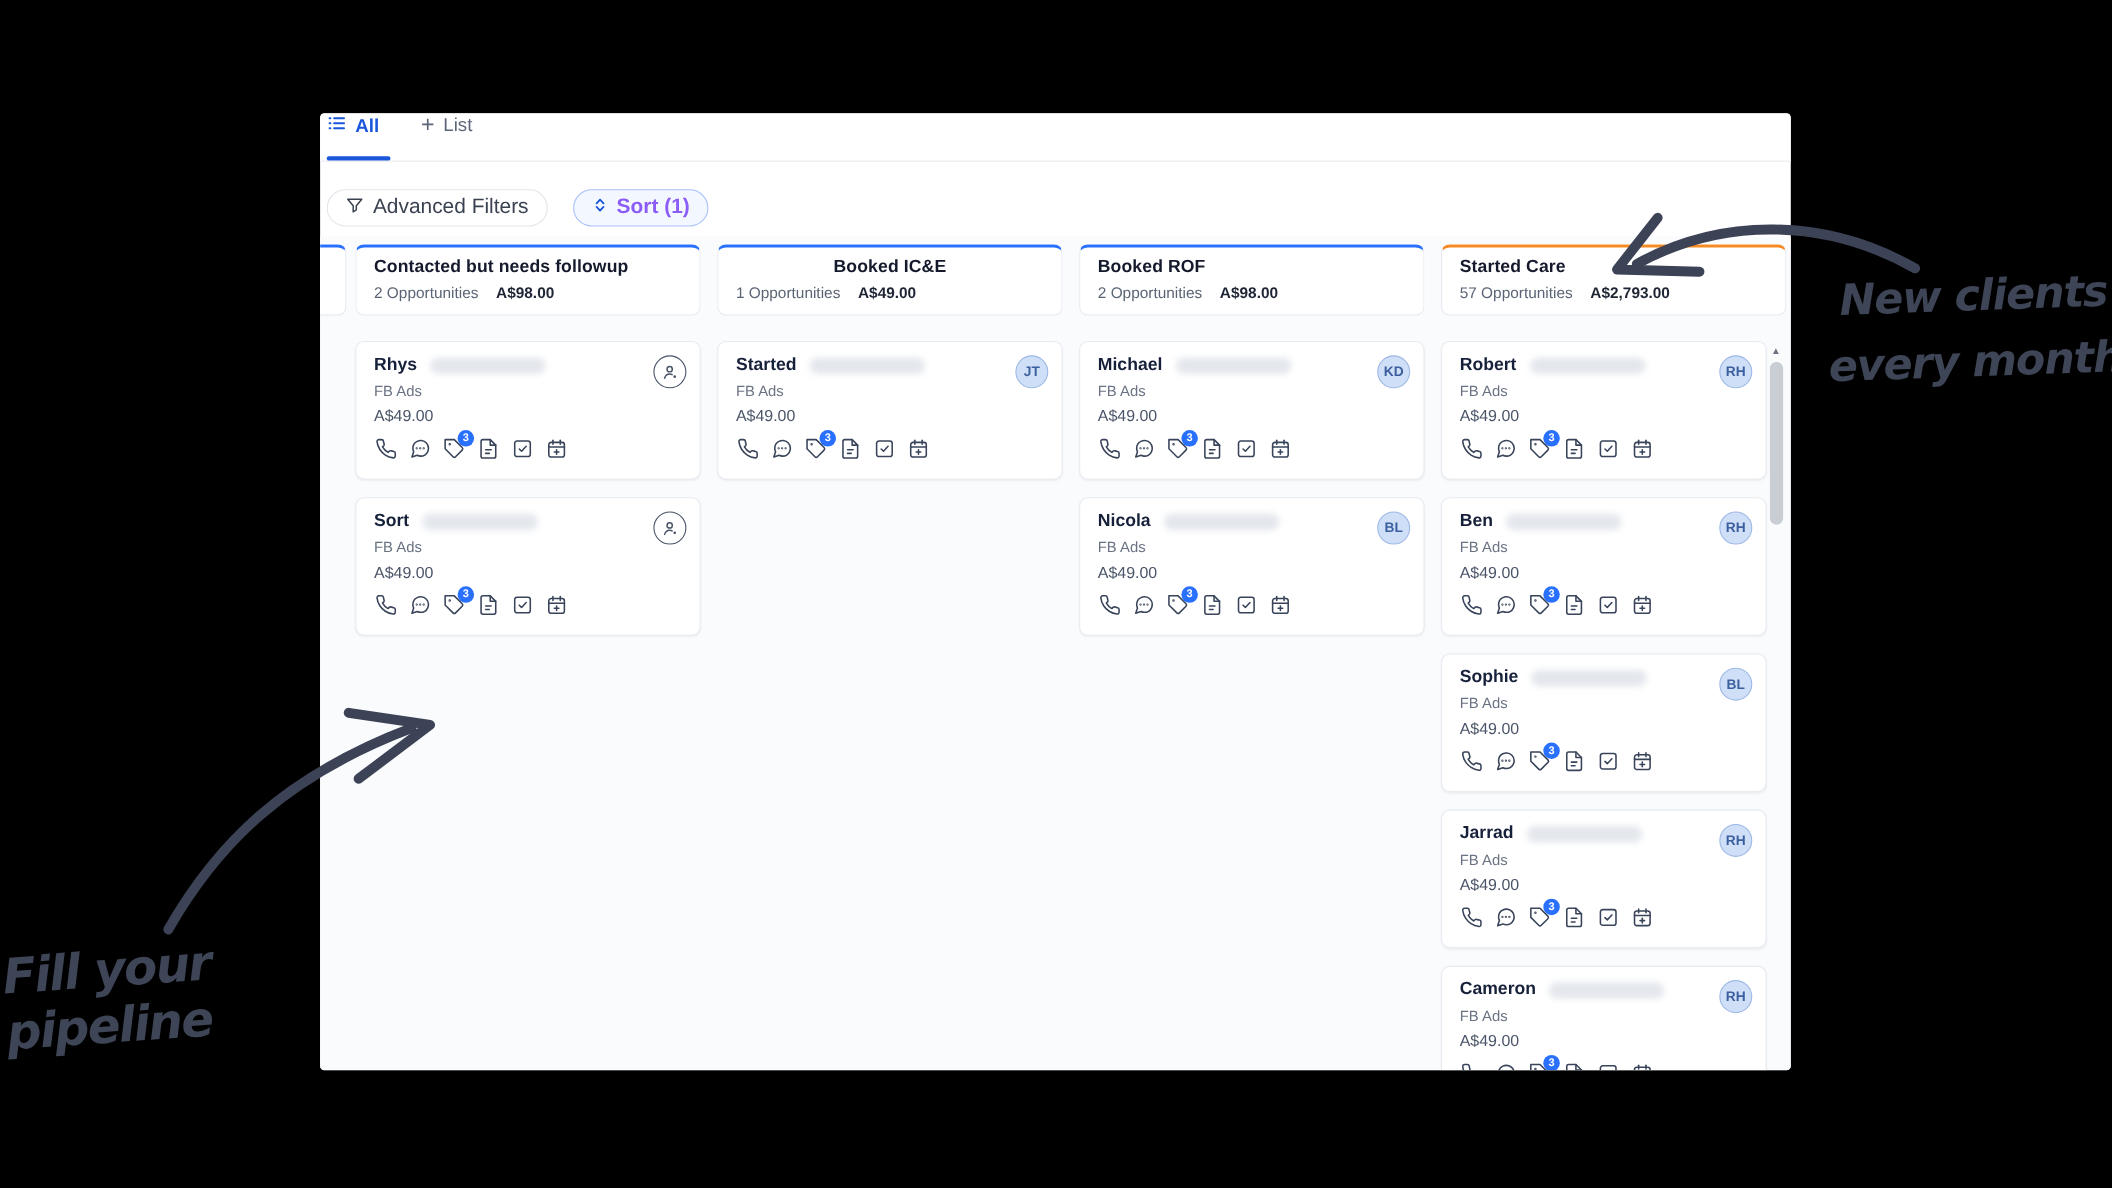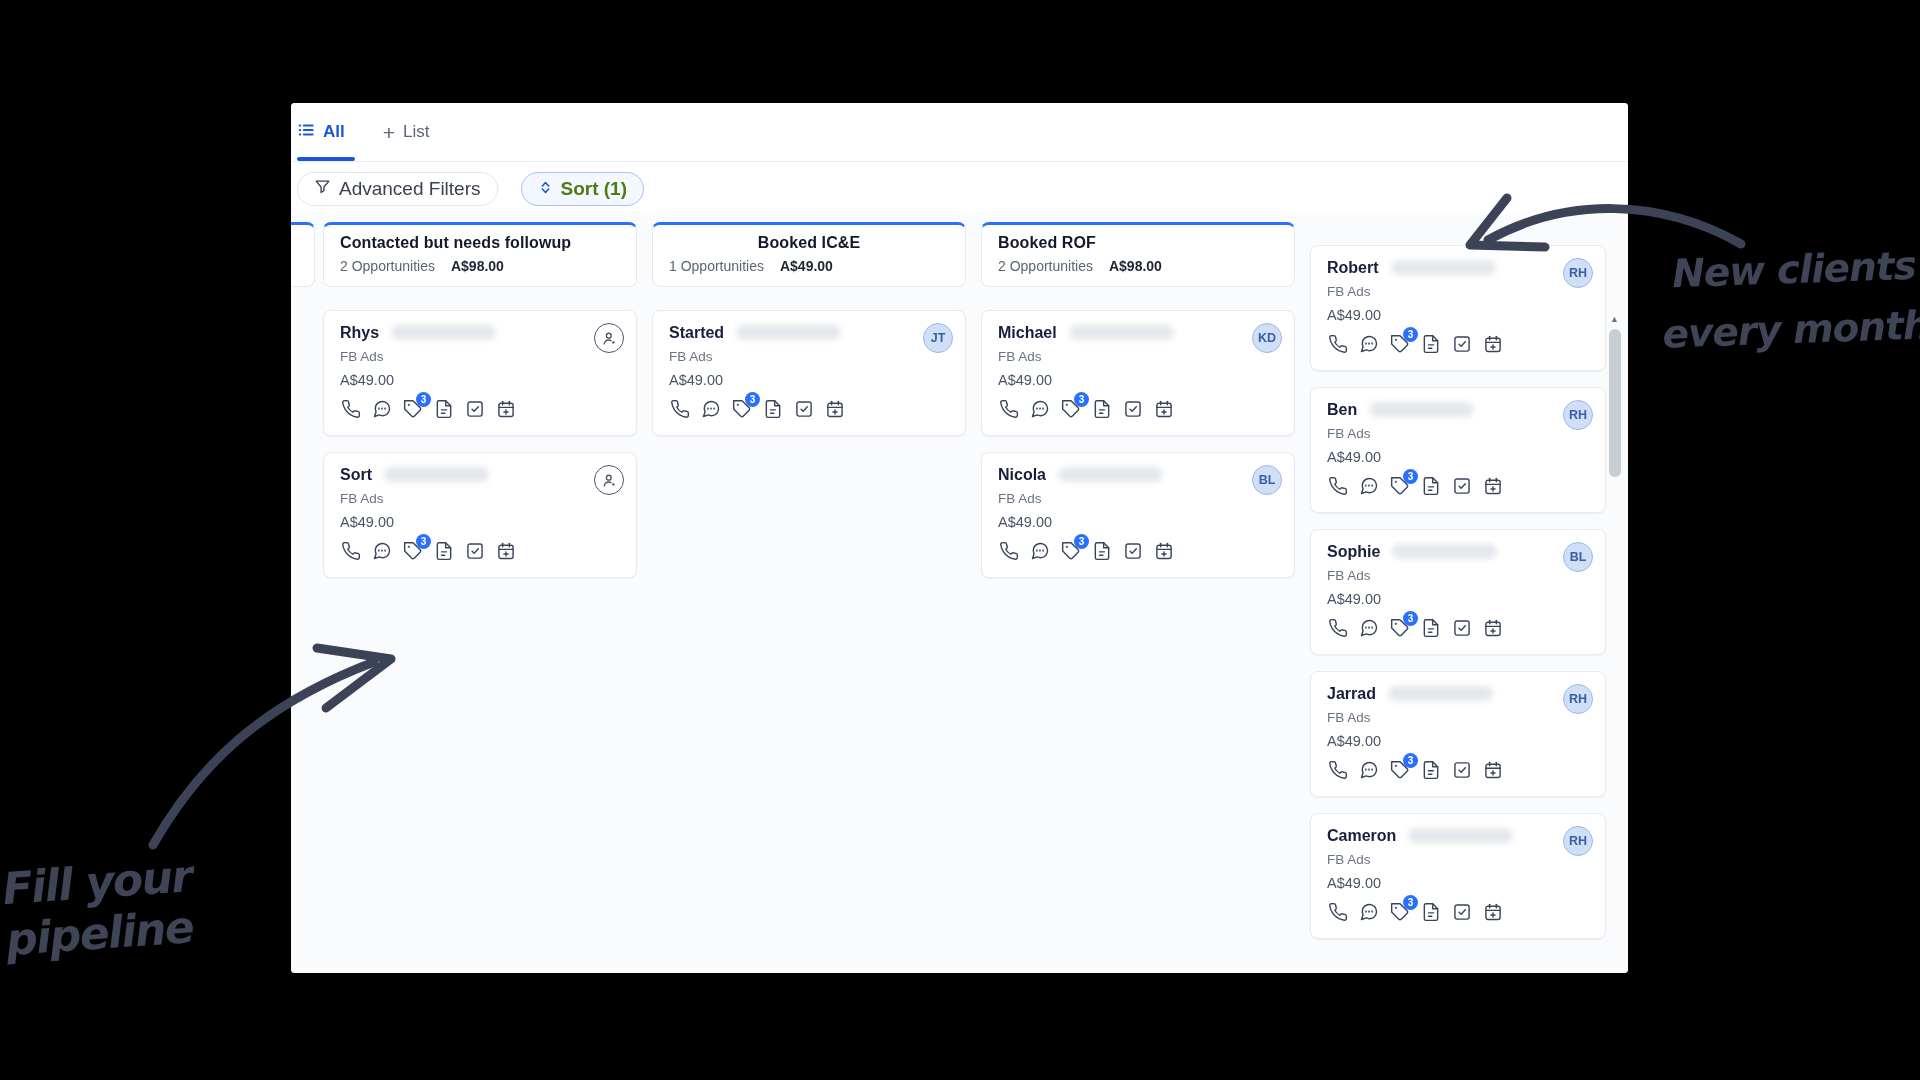--- a/index.html
+++ b/index.html
@@ -1,31 +1,31 @@
 <!DOCTYPE html>
 <html><head>
 <meta charset="utf-8">
 <style>
   * { margin:0; padding:0; box-sizing:border-box; }
   html,body { width:1920px; height:1080px; overflow:hidden; background:#000; font-family:"Liberation Sans","DejaVu Sans",sans-serif; }
 
   .window { position:absolute; left:291px; top:103px; width:1337px; height:870px; background:#fff; border-radius:4px; overflow:hidden; }
 
   
-  .tabbar { position:relative; height:59px; display:flex; align-items:center; padding-left:6px; gap:38px; border-bottom:1px solid #e9ecf1; background:#fff; }
+  .tabbar { position:relative; height:44px; display:flex; align-items:flex-start; padding-left:6px; gap:38px; border-bottom:1px solid #e9ecf1; background:#fff; }
   .tab { display:flex; align-items:center; gap:8px; font-size:17px; cursor:default; }
   .tab.active { color:#1a56db; font-weight:700; }
   .tab.inactive { color:#5d6679; font-weight:400; }
   .tab-underline { position:absolute; left:6px; bottom:0; width:58px; height:4px; background:#1a56db; border-radius:3px; }
   .plus-glyph { font-size:21px; font-weight:400; line-height:1; color:#5d6679; }
 
   
   .toolbar { position:absolute; top:69px; left:6px; display:flex; gap:23px; }
   .pill { height:34px; border-radius:17px; display:inline-flex; align-items:center; gap:8px; padding:0 16px; font-size:19px; background:#fff; border:1px solid #e2e6eb; color:#3a4251; }
-  .pill.sort { background:#f3f7ff; border:1px solid #a8c0fb; color:#4d7c0f; font-weight:700; }
+  .pill.sort { background:#f3f7ff; border:1px solid #a8c0fb; color:#8b5cf6; font-weight:700; }
 
   
   .board { position:absolute; left:0; right:0; top:112px; bottom:0; background:#fafbfd; overflow:hidden; }
   .sliver { position:absolute; left:-26px; top:7px; width:50px; height:65px; background:#fff; border:1px solid #e4e7ec; border-top:3px solid #2970ff; border-radius:8px; }
   .col { position:absolute; top:7px; width:314px; }
   .colheader { background:#fff; border:1px solid #e6e9ee; border-radius:8px; padding:9px 16px 10px 16px; height:65px; }
   .coltitle { font-size:16px; font-weight:700; color:#14192b; letter-spacing:.1px; }
   .colsub { margin-top:6px; display:flex; gap:16px; align-items:baseline; }
   .colcount { font-size:14px; color:#5a6474; }
   .colvalue { font-size:14px; font-weight:700; color:#1d2433; }
@@ -401,20 +401,27 @@
                   <line x1="3.5" y1="10" x2="20.5" y2="10"></line>
                   <line x1="12" y1="13" x2="12" y2="18"></line>
                   <line x1="9.5" y1="15.5" x2="14.5" y2="15.5"></line>
                 </svg>
               </span>
             </div>
           </div>
         </div>
       </div>
       <div class="col" style="left: 1019px;">
+        <div class="colheader" style="border-top: 3px solid rgb(247, 139, 35);">
+          <div class="coltitle">Started Care</div>
+          <div class="colsub">
+            <span class="colcount">57 Opportunities</span>
+            <span class="colvalue">A$2,793.00</span>
+          </div>
+        </div>
         <div class="cards" style="width: 296px;">
           <div class="card">
             <div><span class="cname">Robert</span><span class="cblur"></span></div>
             <div class="avatar initials">RH</div>
             <div class="csource">FB Ads</div>
             <div class="cvalue">A$49.00</div>
             <div class="cicons">
               <span class="icn">
                 <svg viewBox="0 0 24 24">
                   <path d="M22 16.9v3a2 2 0 0 1-2.2 2 19.8 19.8 0 0 1-8.6-3.1 19.5 19.5 0 0 1-6-6A19.8 19.8 0 0 1 2.1 4.2 2 2 0 0 1 4.1 2h3a2 2 0 0 1 2 1.7 12.8 12.8 0 0 0 .7 2.8 2 2 0 0 1-.4 2.1L8.1 9.9a16 16 0 0 0 6 6l1.3-1.3a2 2 0 0 1 2.1-.4 12.8 12.8 0 0 0 2.8.7 2 2 0 0 1 1.7 2z"></path>

